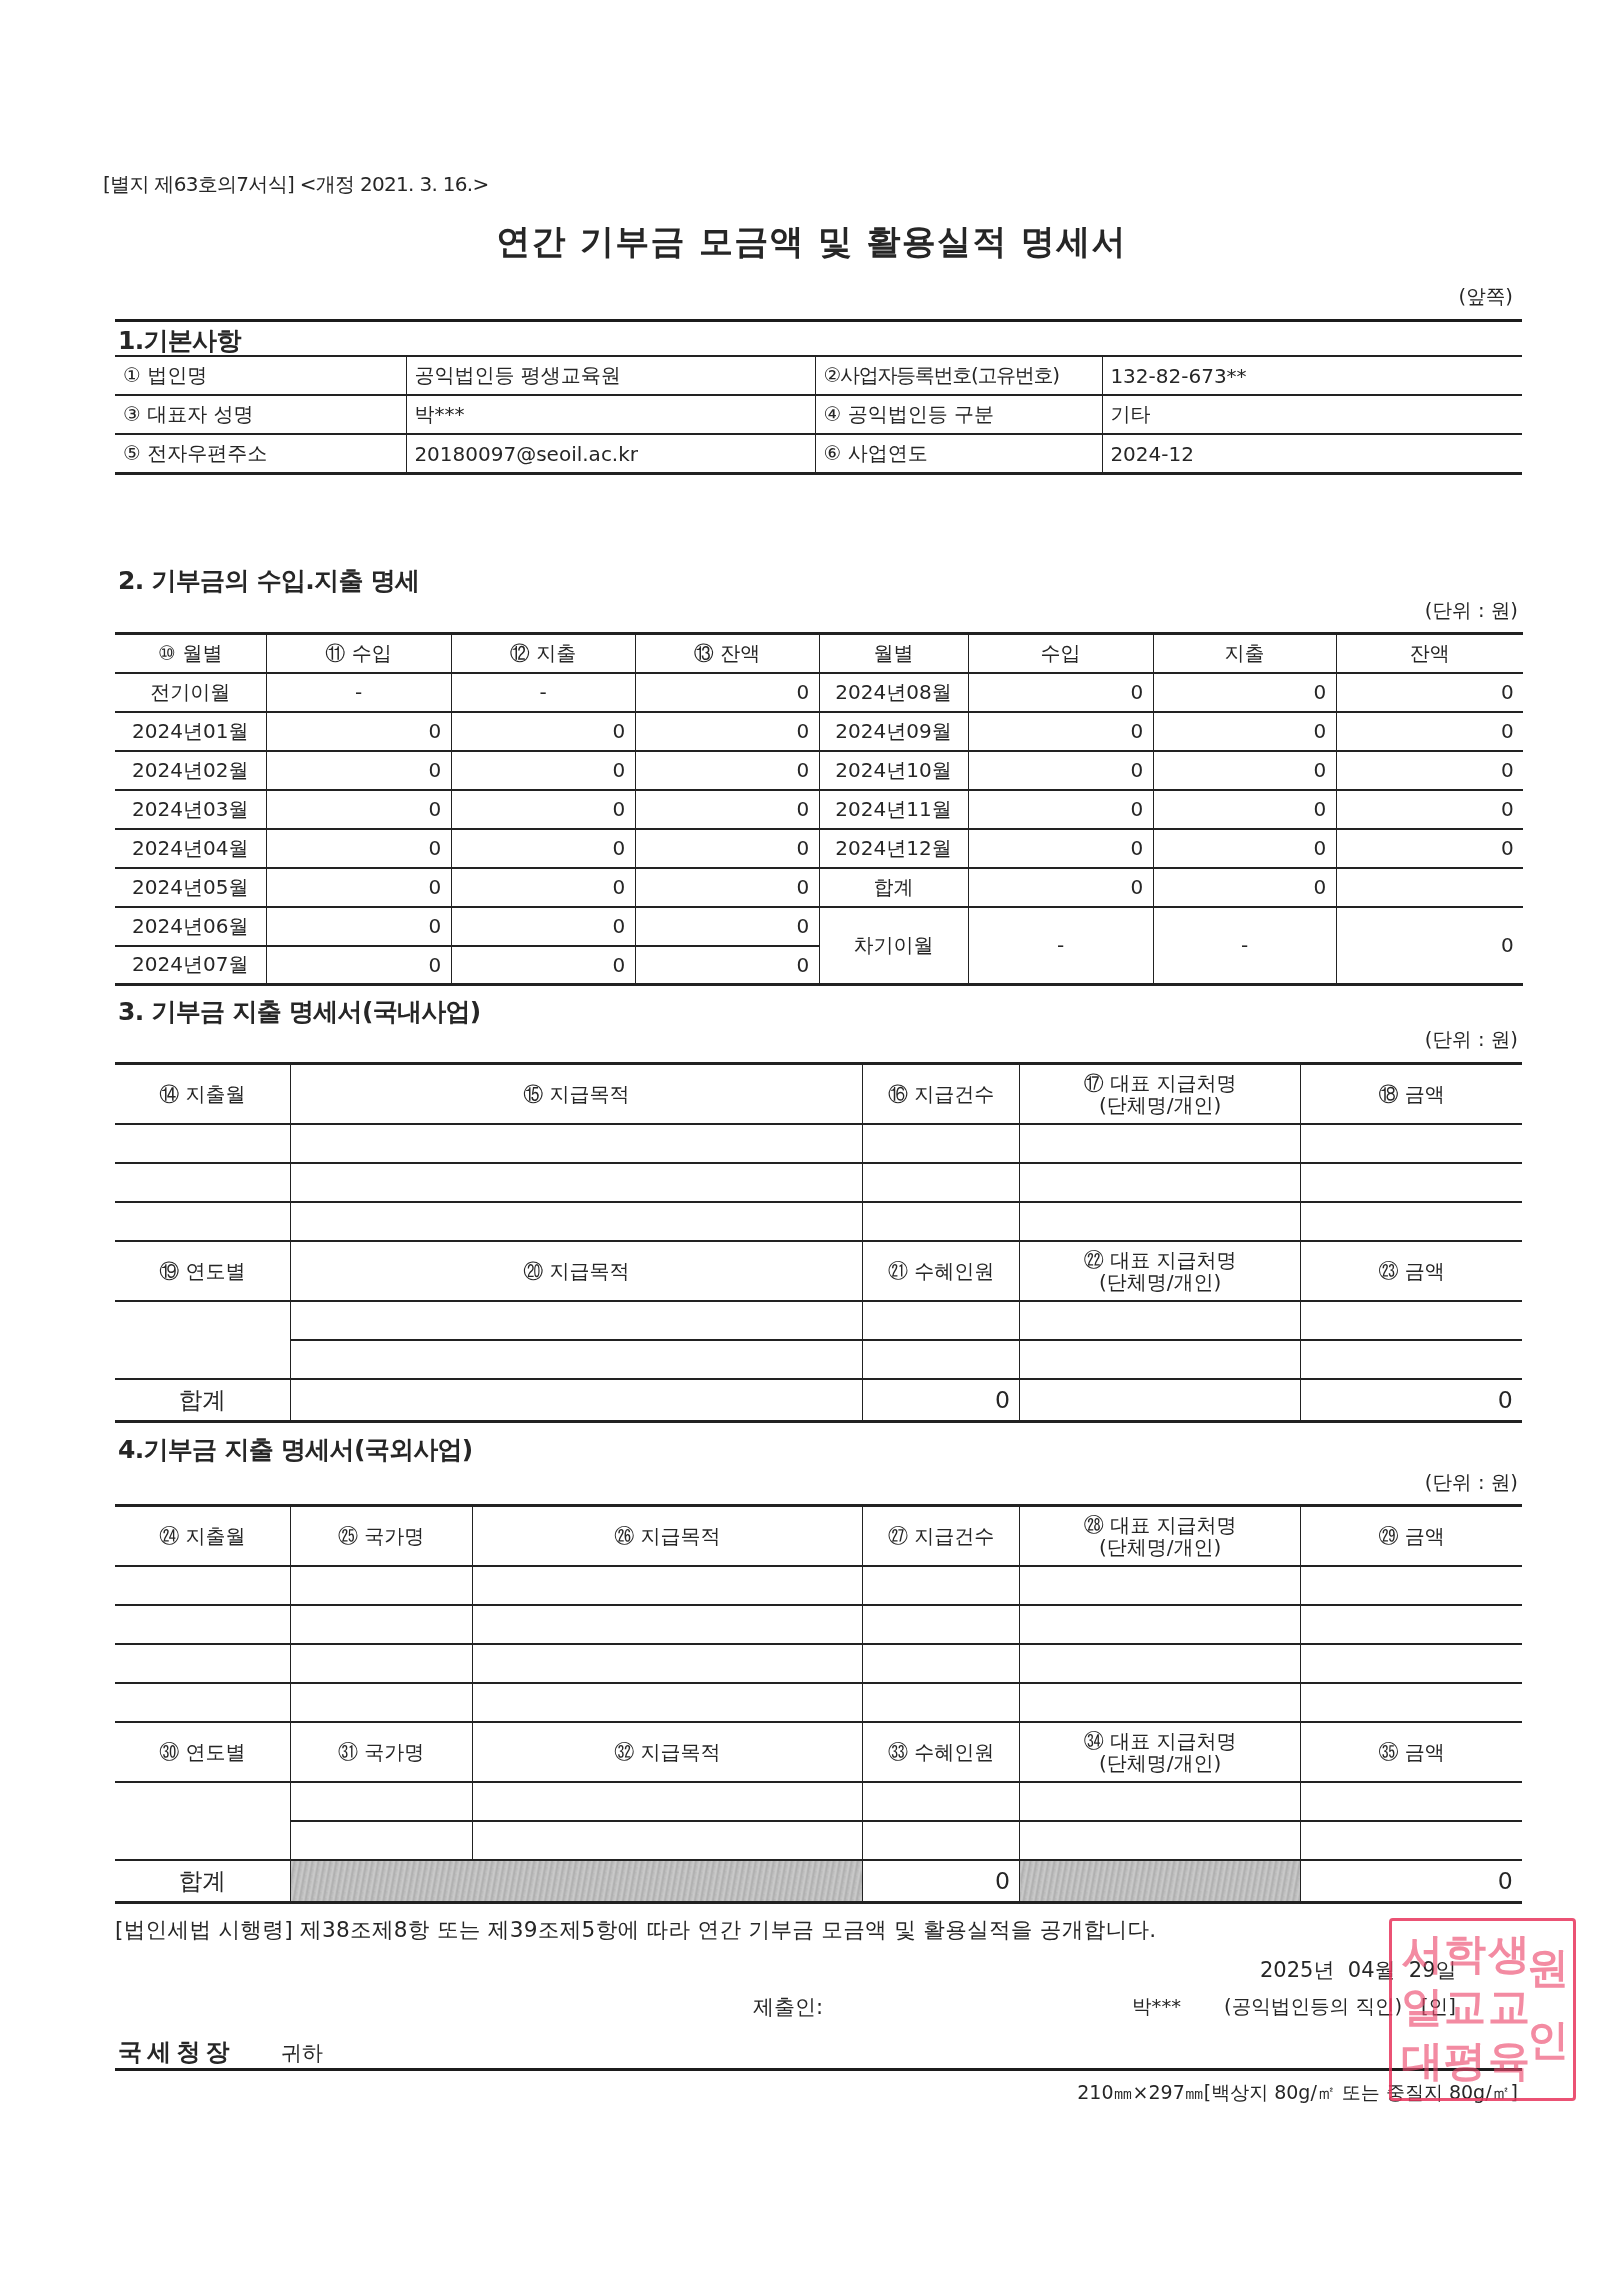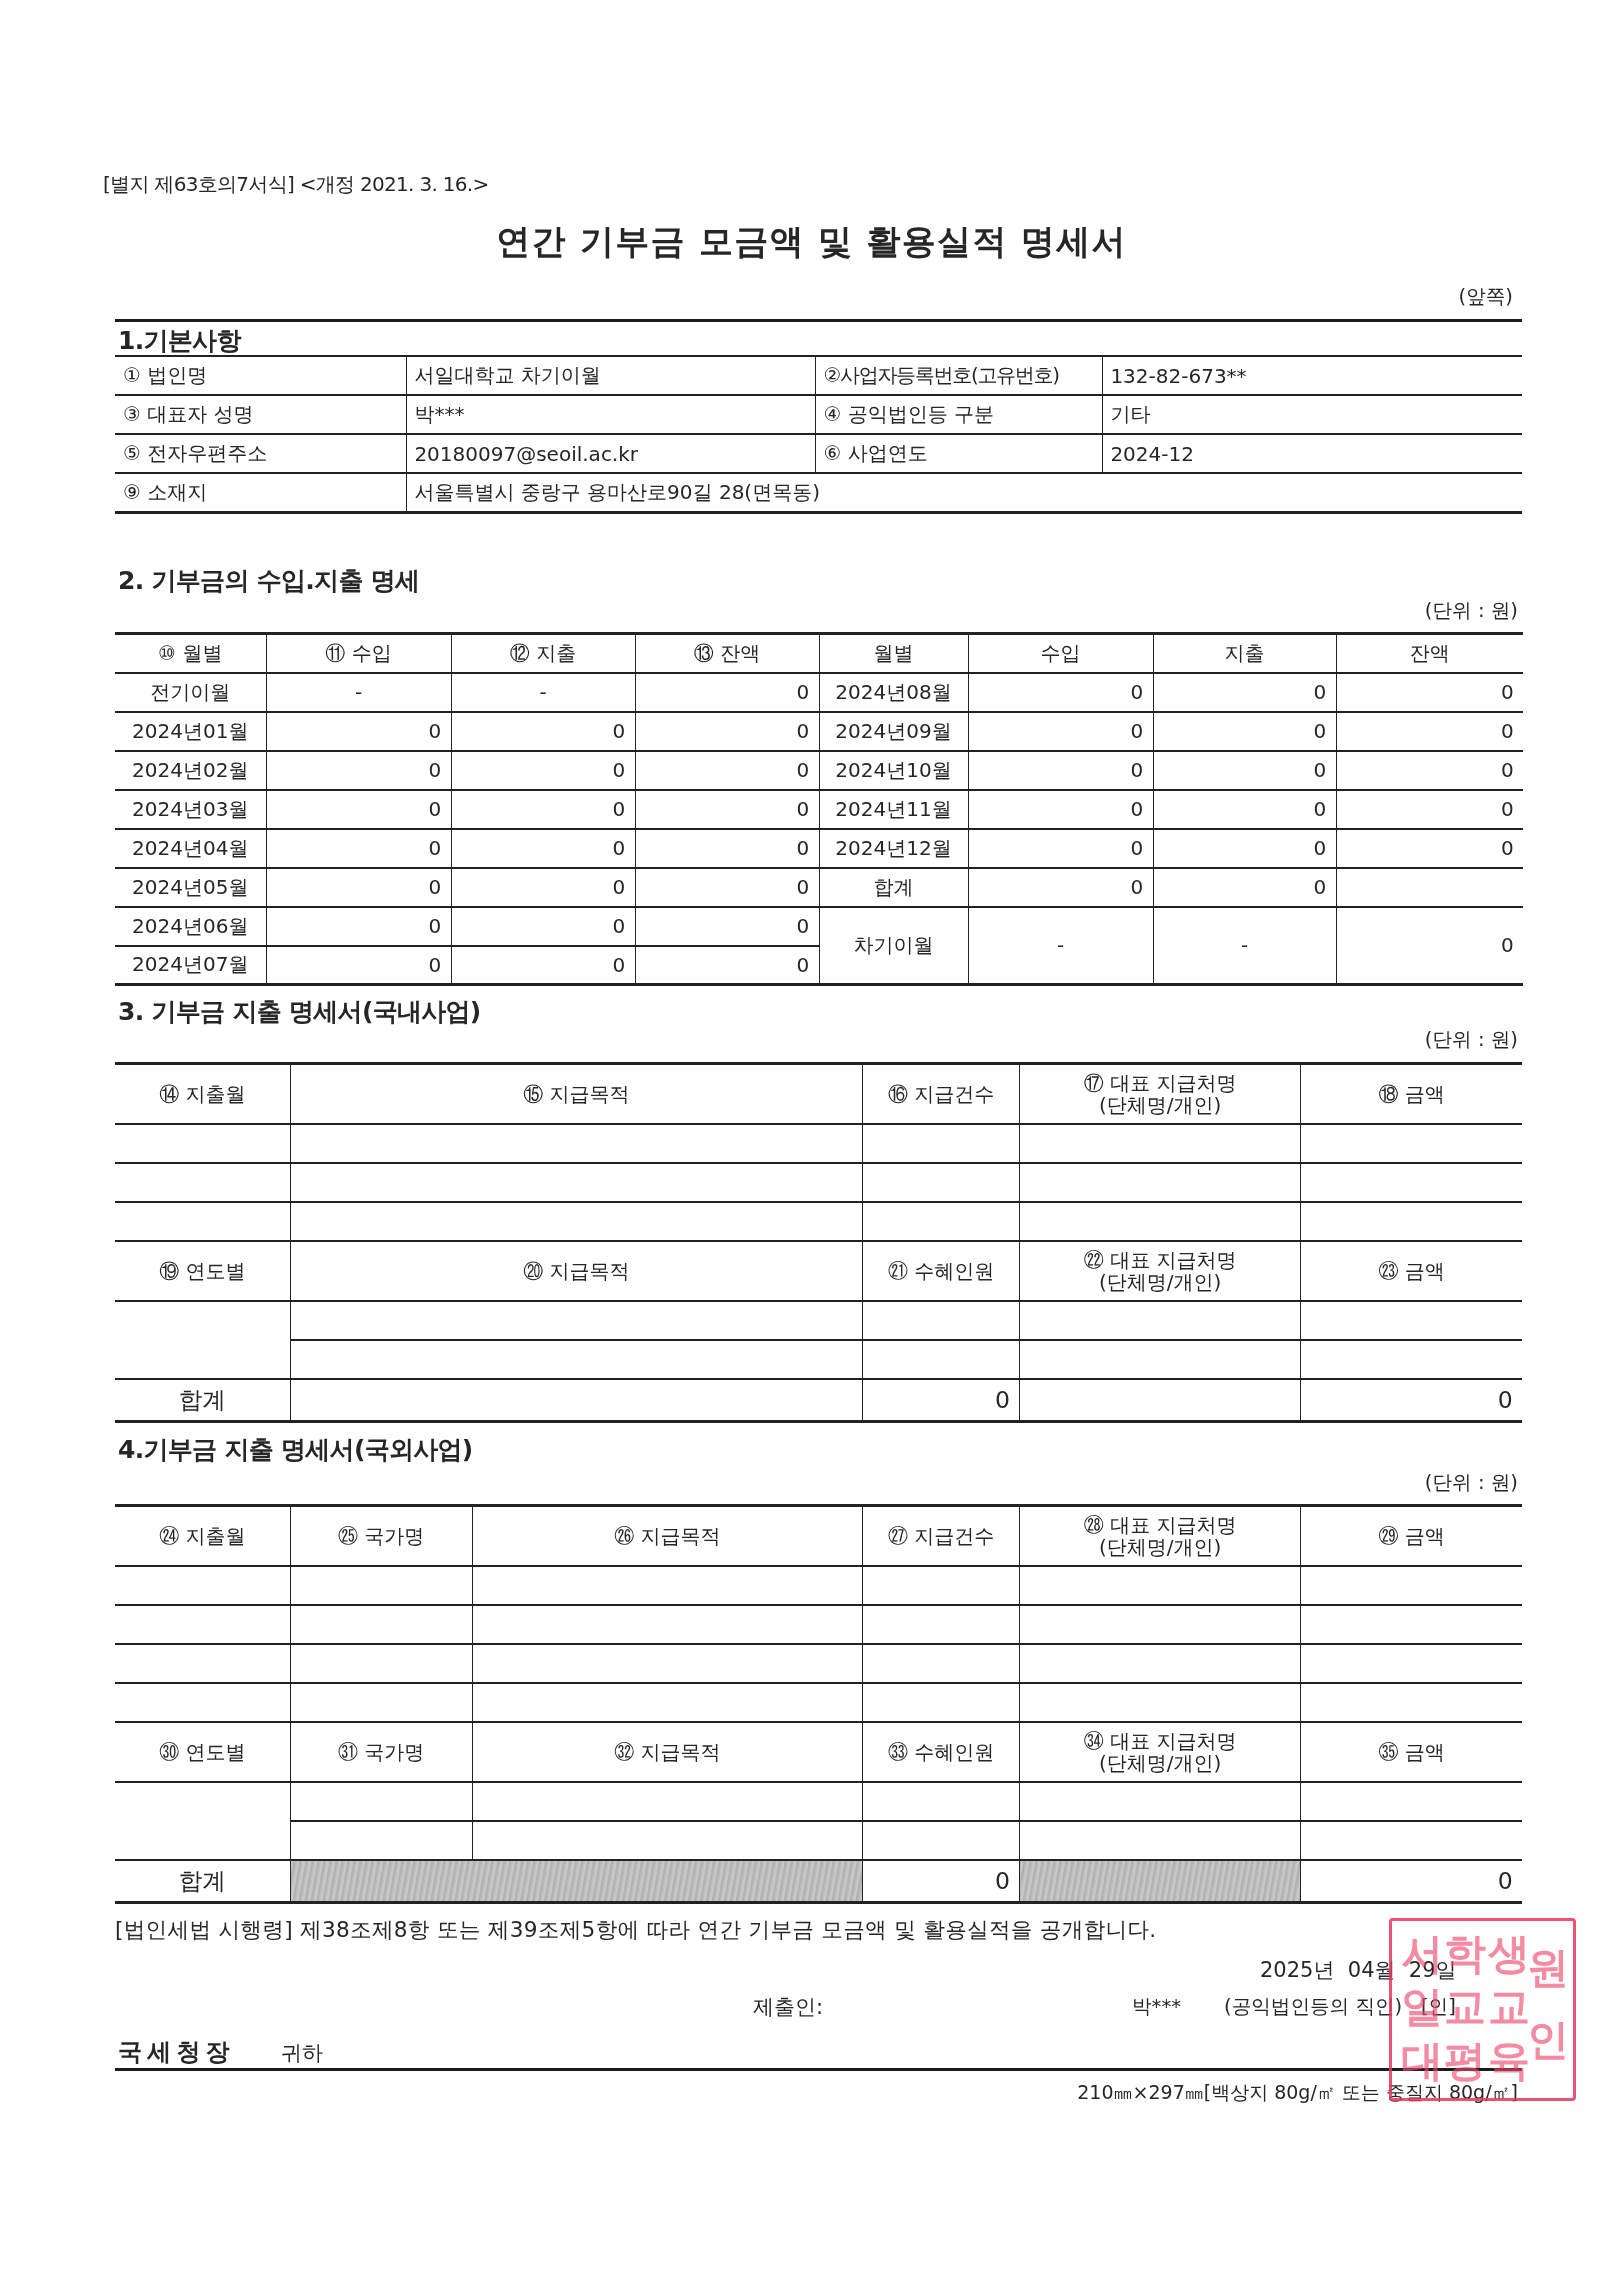--- a/index.html
+++ b/index.html
@@ -52,39 +52,35 @@
 <table class="t-basic" style="left:115px; top:355px; width:1407px;">
   <colgroup>
       <col style="width:291px">
       <col style="width:409px">
       <col style="width:287px">
       <col style="width:420px">
     </colgroup>
   <tbody>
       <tr>
     <td>① 법인명</td>
-    <td>서일대학교 차기이월</td>
+    <td>공익법인등 평생교육원</td>
     <td style="letter-spacing:-1.3px;">②사업자등록번호(고유번호)</td>
     <td>132-82-673**</td>
   </tr>
   <tr>
     <td>③ 대표자 성명</td>
     <td>박***</td>
     <td>④ 공익법인등 구분</td>
     <td>기타</td>
   </tr>
   <tr>
     <td>⑤ 전자우편주소</td>
     <td>20180097@seoil.ac.kr</td>
     <td>⑥ 사업연도</td>
     <td>2024-12</td>
-  </tr>
-  <tr>
-    <td>⑨ 소재지</td>
-    <td colspan="3">서울특별시 중랑구 용마산로90길 28(면목동)</td>
   </tr>
 </tbody>
   </table>
 
 <div class="abs sec-title" style="left:118px; top:564px;">2. 기부금의 수입.지출 명세</div>
 <div class="abs unit-note" style="top:597px;">(단위 : 원)</div>
 <table class="t-grid" style="left:115px; top:632px; width:1407px;">
   <colgroup>
     <col style="width:151px">
       <col style="width:185px">

